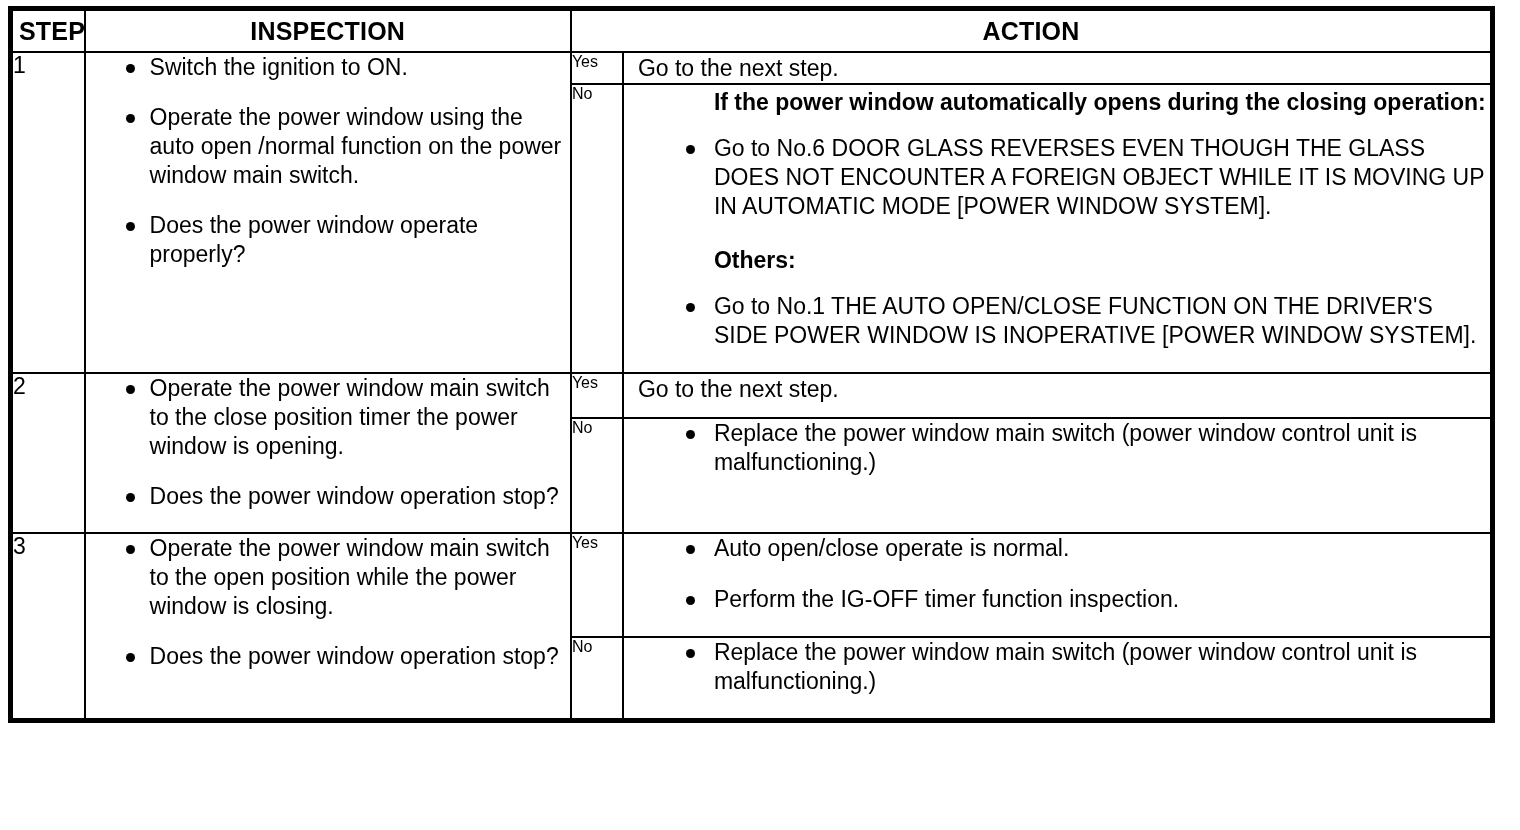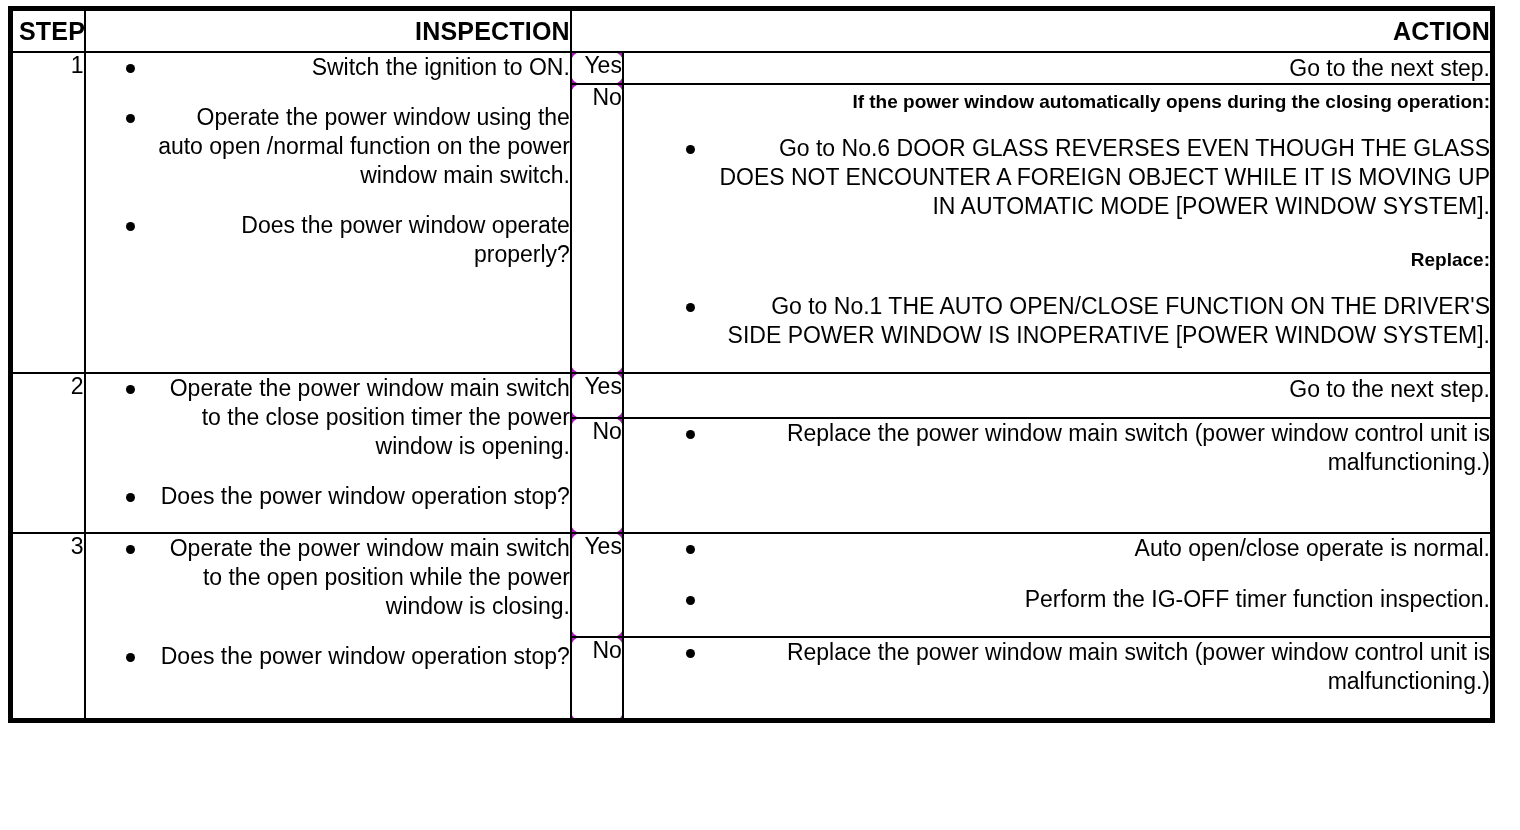--- a/index.html
+++ b/index.html
@@ -35,21 +35,20 @@
   .dtc-table, .dtc-table td, .dtc-table th {
     border: 2px solid #000000;
   }
   .dtc-table {
     border: 5px solid #000000;
   }
   .dtc-table td, .dtc-table th {
     vertical-align: top;
     padding: 0;
     background: #ffffff;
-    text-align: right;
   }
 
   
   col.c-step   { width: 74px;  }
   col.c-insp   { width: 486px; }
   col.c-yn     { width: 52px;  }
   col.c-action { width: 869px; }
 
   
   .hdr {
@@ -67,26 +66,25 @@
   
   .stepnum {
     font-size: 23px;
     line-height: 1.1;
     padding: 9px 0 0 6px;
     text-align: left;
   }
 
   
   .yn {
-    font-size: 23px;
+    font-size: 16px;
     line-height: 1.1;
     padding: 9px 0 0 5px;
     text-align: left;
     white-space: nowrap;
-    border-radius: 10px;
   }
 
   
   .cell {
     font-size: 23px;
     line-height: 29px;
     padding: 9px 10px 10px 10px;
   }
   .cell.insp { padding-left: 14px; margin-left: 44px; }
   .cell.act  { padding-left: 12px; }
@@ -97,21 +95,21 @@
     padding: 1px 0 0 2px;
     font-size: 23px;
     line-height: 29px;
   }
 
   
   .lead {
     margin: 0 0 0 0;
     padding: 2px 0 0 50px;
     font-weight: bold;
-    font-size: 19px;
+    font-size: 23px;
     line-height: 30px;
   }
   .lead + .bullets { margin-top: 17px; }
   .bullets + .lead { margin-top: 20px; }
 
   
   ul.bullets {
     list-style: none;
     margin: 0;
     padding: 0;
@@ -196,21 +194,21 @@
         <td class="yn">No</td>
 
         <td class="cell act">
           <p class="lead">If the power window automatically opens during the closing operation:</p>
           <ul class="bullets">
             <li>
               <span class="bullet-dot"></span>
               <span>Go to No.6 DOOR GLASS REVERSES EVEN THOUGH THE GLASS DOES NOT ENCOUNTER A FOREIGN OBJECT WHILE IT IS MOVING UP IN AUTOMATIC MODE [POWER WINDOW SYSTEM].</span>
             </li>
           </ul>
-          <p class="lead">Replace:</p>
+          <p class="lead">Others:</p>
           <ul class="bullets">
             <li>
               <span class="bullet-dot"></span>
               <span>Go to No.1 THE AUTO OPEN/CLOSE FUNCTION ON THE DRIVER'S SIDE POWER WINDOW IS INOPERATIVE [POWER WINDOW SYSTEM].</span>
             </li>
           </ul>
         </td>
       </tr>
 
       <tr>

